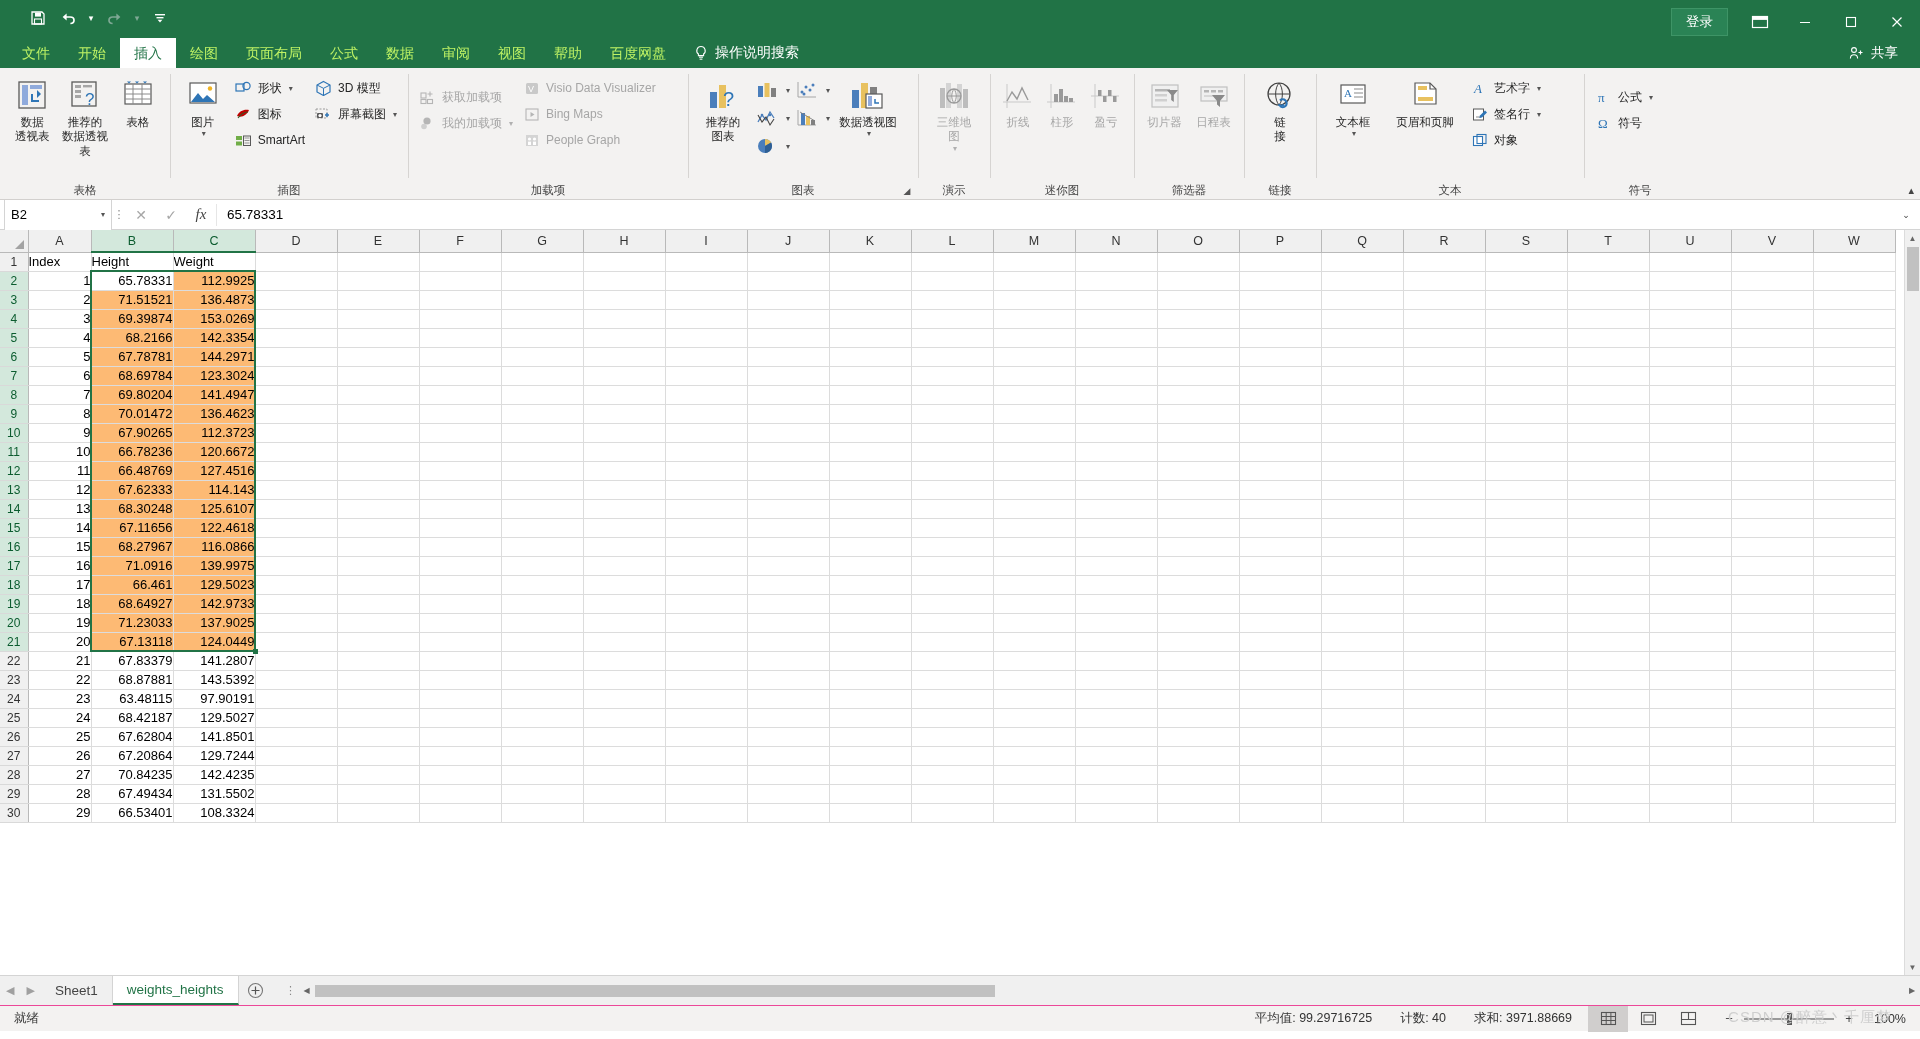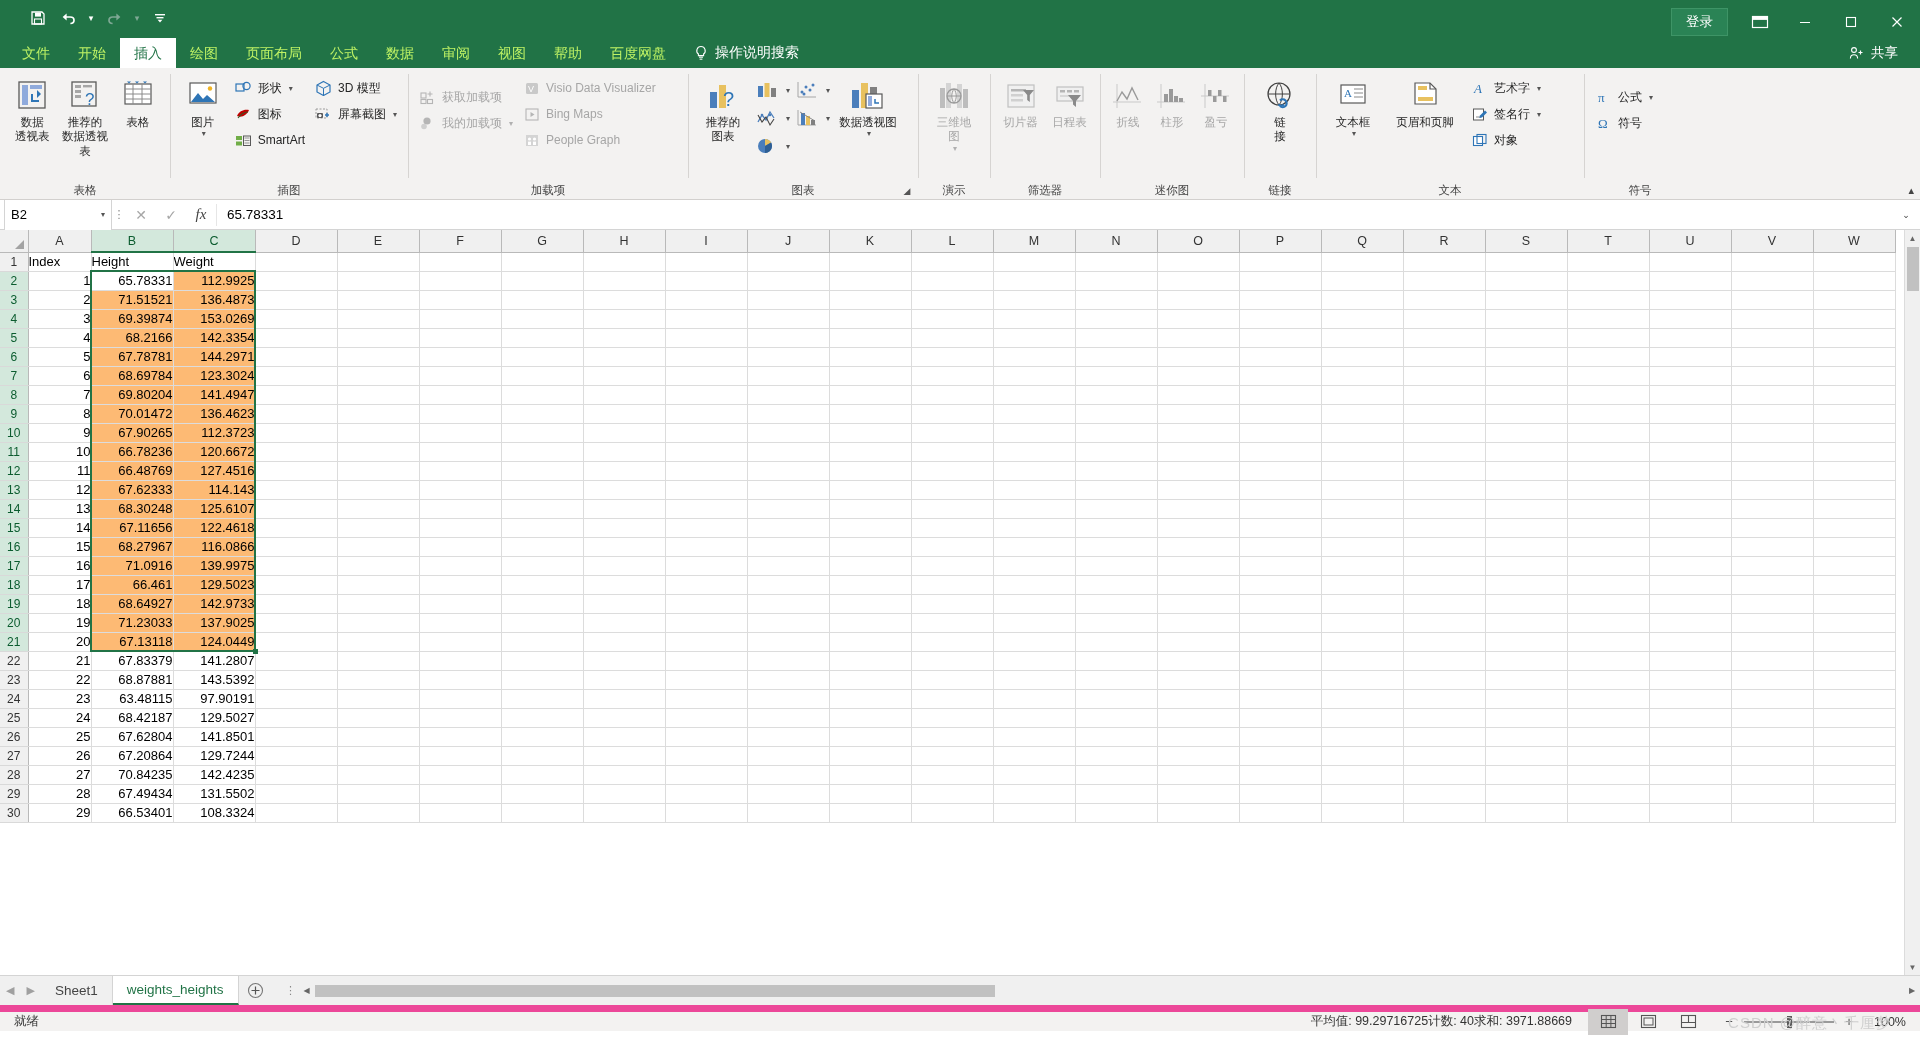--- a/index.html
+++ b/index.html
@@ -161,26 +161,26 @@
   .stab.active { background: #ffffff; color: #217346; border-bottom: 2px solid #217346; font-weight: normal; }
   .addsheet { width: 34px; display: flex; align-items: center; justify-content: center;
     font-size: 15px; color: #666; }
   .hsc-wrap { flex: 1; display: flex; align-items: center; padding-left: 10px; }
   .hsc-dots { width: 16px; text-align: center; color: #888; font-size: 11px; }
   .hsc-track { flex: 1; height: 14px; background: #f0f0f0; display: flex; align-items: center; }
   .hsc-thumb { height: 12px; background: #c1c1c1; }
 
   
   .statusbar {
-    height: 26px; background: #f3f2f1; border-top: 7px solid #ec4899;
+    height: 26px; background: #f3f2f1; border-top: 1px solid #ec4899;
     display: flex; align-items: center; font-size: 12.5px; color: #333;
     position: relative;
   }
   .status-left { padding-left: 14px; }
-  .status-stats { margin-left: auto; display: flex; padding-right: 16px; }
+  .status-stats { margin-left: auto; display: flex; gap: 28px; padding-right: 16px; }
   .viewbtns { display: flex; align-items: stretch; height: 26px; }
   .vbtn { width: 40px; display: flex; align-items: center; justify-content: center; color: #555; }
   .vbtn.active { background: #d0cecd; }
   .zoomarea { display: flex; align-items: center; gap: 8px; padding: 0 14px; }
   .zoom-minus, .zoom-plus { font-size: 13px; color: #444; width: 14px; text-align: center; }
   .zoom-track { width: 90px; height: 2px; background: #9a9a9a; position: relative; }
   .zoom-tick { position: absolute; top: -3px; left: 50%; width: 1px; height: 8px; background: #9a9a9a; }
   .zoom-slider { position: absolute; top: -5px; left: 48%; width: 5px; height: 12px; background: #5a5a5a; }
   .zoom-pct { font-size: 12.5px; color: #333; width: 42px; text-align: right; }
   .watermark {
@@ -561,20 +561,59 @@
             </svg>
         </div>
         <span>三维地</span>
         <span>图</span>
         <span class="cv dim">▾</span>
       </div>
     </div>
     <div class="rgroup-label">演示</div>
   </div>
 
+  <div class="rgroup" style="width:144px">
+    <div class="rgroup-body">
+      <div class="bigbtn dim" style="width:46px">
+        <div class="ic">
+          <svg width="34" height="30" viewBox="0 0 34 30">
+              <path d="M6 2v24M2 20h28" stroke="#c9c9c9" stroke-width="1"></path>
+              <path d="M6 19l5-9 5 7 5-11 6 12" fill="none" stroke="#9a9a9a" stroke-width="1.4"></path>
+            </svg>
+        </div>
+        <span>折线</span>
+      </div>
+      <div class="bigbtn dim" style="width:46px">
+        <div class="ic">
+          <svg width="34" height="30" viewBox="0 0 34 30">
+              <path d="M6 2v24M2 20h28" stroke="#c9c9c9" stroke-width="1"></path>
+              <rect x="9" y="12" width="4" height="8" fill="#9a9a9a"></rect>
+              <rect x="14" y="7" width="4" height="13" fill="#9a9a9a"></rect>
+              <rect x="19" y="14" width="4" height="6" fill="#9a9a9a"></rect>
+              <rect x="24" y="16" width="4" height="4" fill="#9a9a9a"></rect>
+            </svg>
+        </div>
+        <span>柱形</span>
+      </div>
+      <div class="bigbtn dim" style="width:46px">
+        <div class="ic">
+          <svg width="34" height="30" viewBox="0 0 34 30">
+              <path d="M6 2v24M2 14h28" stroke="#c9c9c9" stroke-width="1"></path>
+              <rect x="9" y="8" width="3.5" height="6" fill="#9a9a9a"></rect>
+              <rect x="14" y="14" width="3.5" height="6" fill="#9a9a9a"></rect>
+              <rect x="19" y="8" width="3.5" height="6" fill="#9a9a9a"></rect>
+              <rect x="24" y="14" width="3.5" height="6" fill="#9a9a9a"></rect>
+            </svg>
+        </div>
+        <span>盈亏</span>
+      </div>
+    </div>
+    <div class="rgroup-label">迷你图</div>
+  </div>
+
   <div class="rgroup" style="width:110px">
     <div class="rgroup-body">
       <div class="bigbtn dim" style="width:52px">
         <div class="ic">
           <svg width="34" height="30" viewBox="0 0 34 30">
               <rect x="4" y="3" width="26" height="22" fill="#f0f0f0" stroke="#c0c0c0" stroke-width="1.2"></rect>
               <rect x="7" y="7" width="15" height="2.5" fill="#b5b5b5"></rect>
               <rect x="7" y="12" width="12" height="2.5" fill="#d0d0d0"></rect>
               <rect x="7" y="17" width="12" height="2.5" fill="#d0d0d0"></rect>
               <path d="M19 8h11l-4.2 5v7l-2.6-2v-5z" fill="#8a8a8a"></path>
@@ -590,59 +629,20 @@
               <rect x="14" y="8" width="5" height="2.5" fill="#b5b5b5"></rect>
               <rect x="21" y="8" width="5" height="2.5" fill="#b5b5b5"></rect>
               <rect x="7" y="13" width="19" height="2" fill="#d8d8d8"></rect>
               <path d="M15 13h13l-5 6v6l-3-2.4v-3.6z" fill="#8a8a8a"></path>
             </svg>
         </div>
         <span>日程表</span>
       </div>
     </div>
     <div class="rgroup-label">筛选器</div>
-  </div>
-
-  <div class="rgroup" style="width:144px">
-    <div class="rgroup-body">
-      <div class="bigbtn dim" style="width:46px">
-        <div class="ic">
-          <svg width="34" height="30" viewBox="0 0 34 30">
-              <path d="M6 2v24M2 20h28" stroke="#c9c9c9" stroke-width="1"></path>
-              <path d="M6 19l5-9 5 7 5-11 6 12" fill="none" stroke="#9a9a9a" stroke-width="1.4"></path>
-            </svg>
-        </div>
-        <span>折线</span>
-      </div>
-      <div class="bigbtn dim" style="width:46px">
-        <div class="ic">
-          <svg width="34" height="30" viewBox="0 0 34 30">
-              <path d="M6 2v24M2 20h28" stroke="#c9c9c9" stroke-width="1"></path>
-              <rect x="9" y="12" width="4" height="8" fill="#9a9a9a"></rect>
-              <rect x="14" y="7" width="4" height="13" fill="#9a9a9a"></rect>
-              <rect x="19" y="14" width="4" height="6" fill="#9a9a9a"></rect>
-              <rect x="24" y="16" width="4" height="4" fill="#9a9a9a"></rect>
-            </svg>
-        </div>
-        <span>柱形</span>
-      </div>
-      <div class="bigbtn dim" style="width:46px">
-        <div class="ic">
-          <svg width="34" height="30" viewBox="0 0 34 30">
-              <path d="M6 2v24M2 14h28" stroke="#c9c9c9" stroke-width="1"></path>
-              <rect x="9" y="8" width="3.5" height="6" fill="#9a9a9a"></rect>
-              <rect x="14" y="14" width="3.5" height="6" fill="#9a9a9a"></rect>
-              <rect x="19" y="8" width="3.5" height="6" fill="#9a9a9a"></rect>
-              <rect x="24" y="14" width="3.5" height="6" fill="#9a9a9a"></rect>
-            </svg>
-        </div>
-        <span>盈亏</span>
-      </div>
-    </div>
-    <div class="rgroup-label">迷你图</div>
   </div>
 
   <div class="rgroup" style="width:72px">
     <div class="rgroup-body">
       <div class="bigbtn">
         <div class="ic">
           <svg width="34" height="32" viewBox="0 0 34 32">
               <circle cx="16" cy="14" r="11" fill="none" stroke="#404040" stroke-width="1.2"></circle>
               <path d="M5 14h22M16 3c4.5 5 4.5 17 0 22M16 3c-4.5 5-4.5 17 0 22" fill="none" stroke="#404040" stroke-width="1"></path>
               <path d="M17 20.5c1.5-1.5 4-1.5 5.5 0s1.5 4 0 5.5-4 1.5-5.5 0" fill="none" stroke="#2e75b6" stroke-width="2.2"></path>

